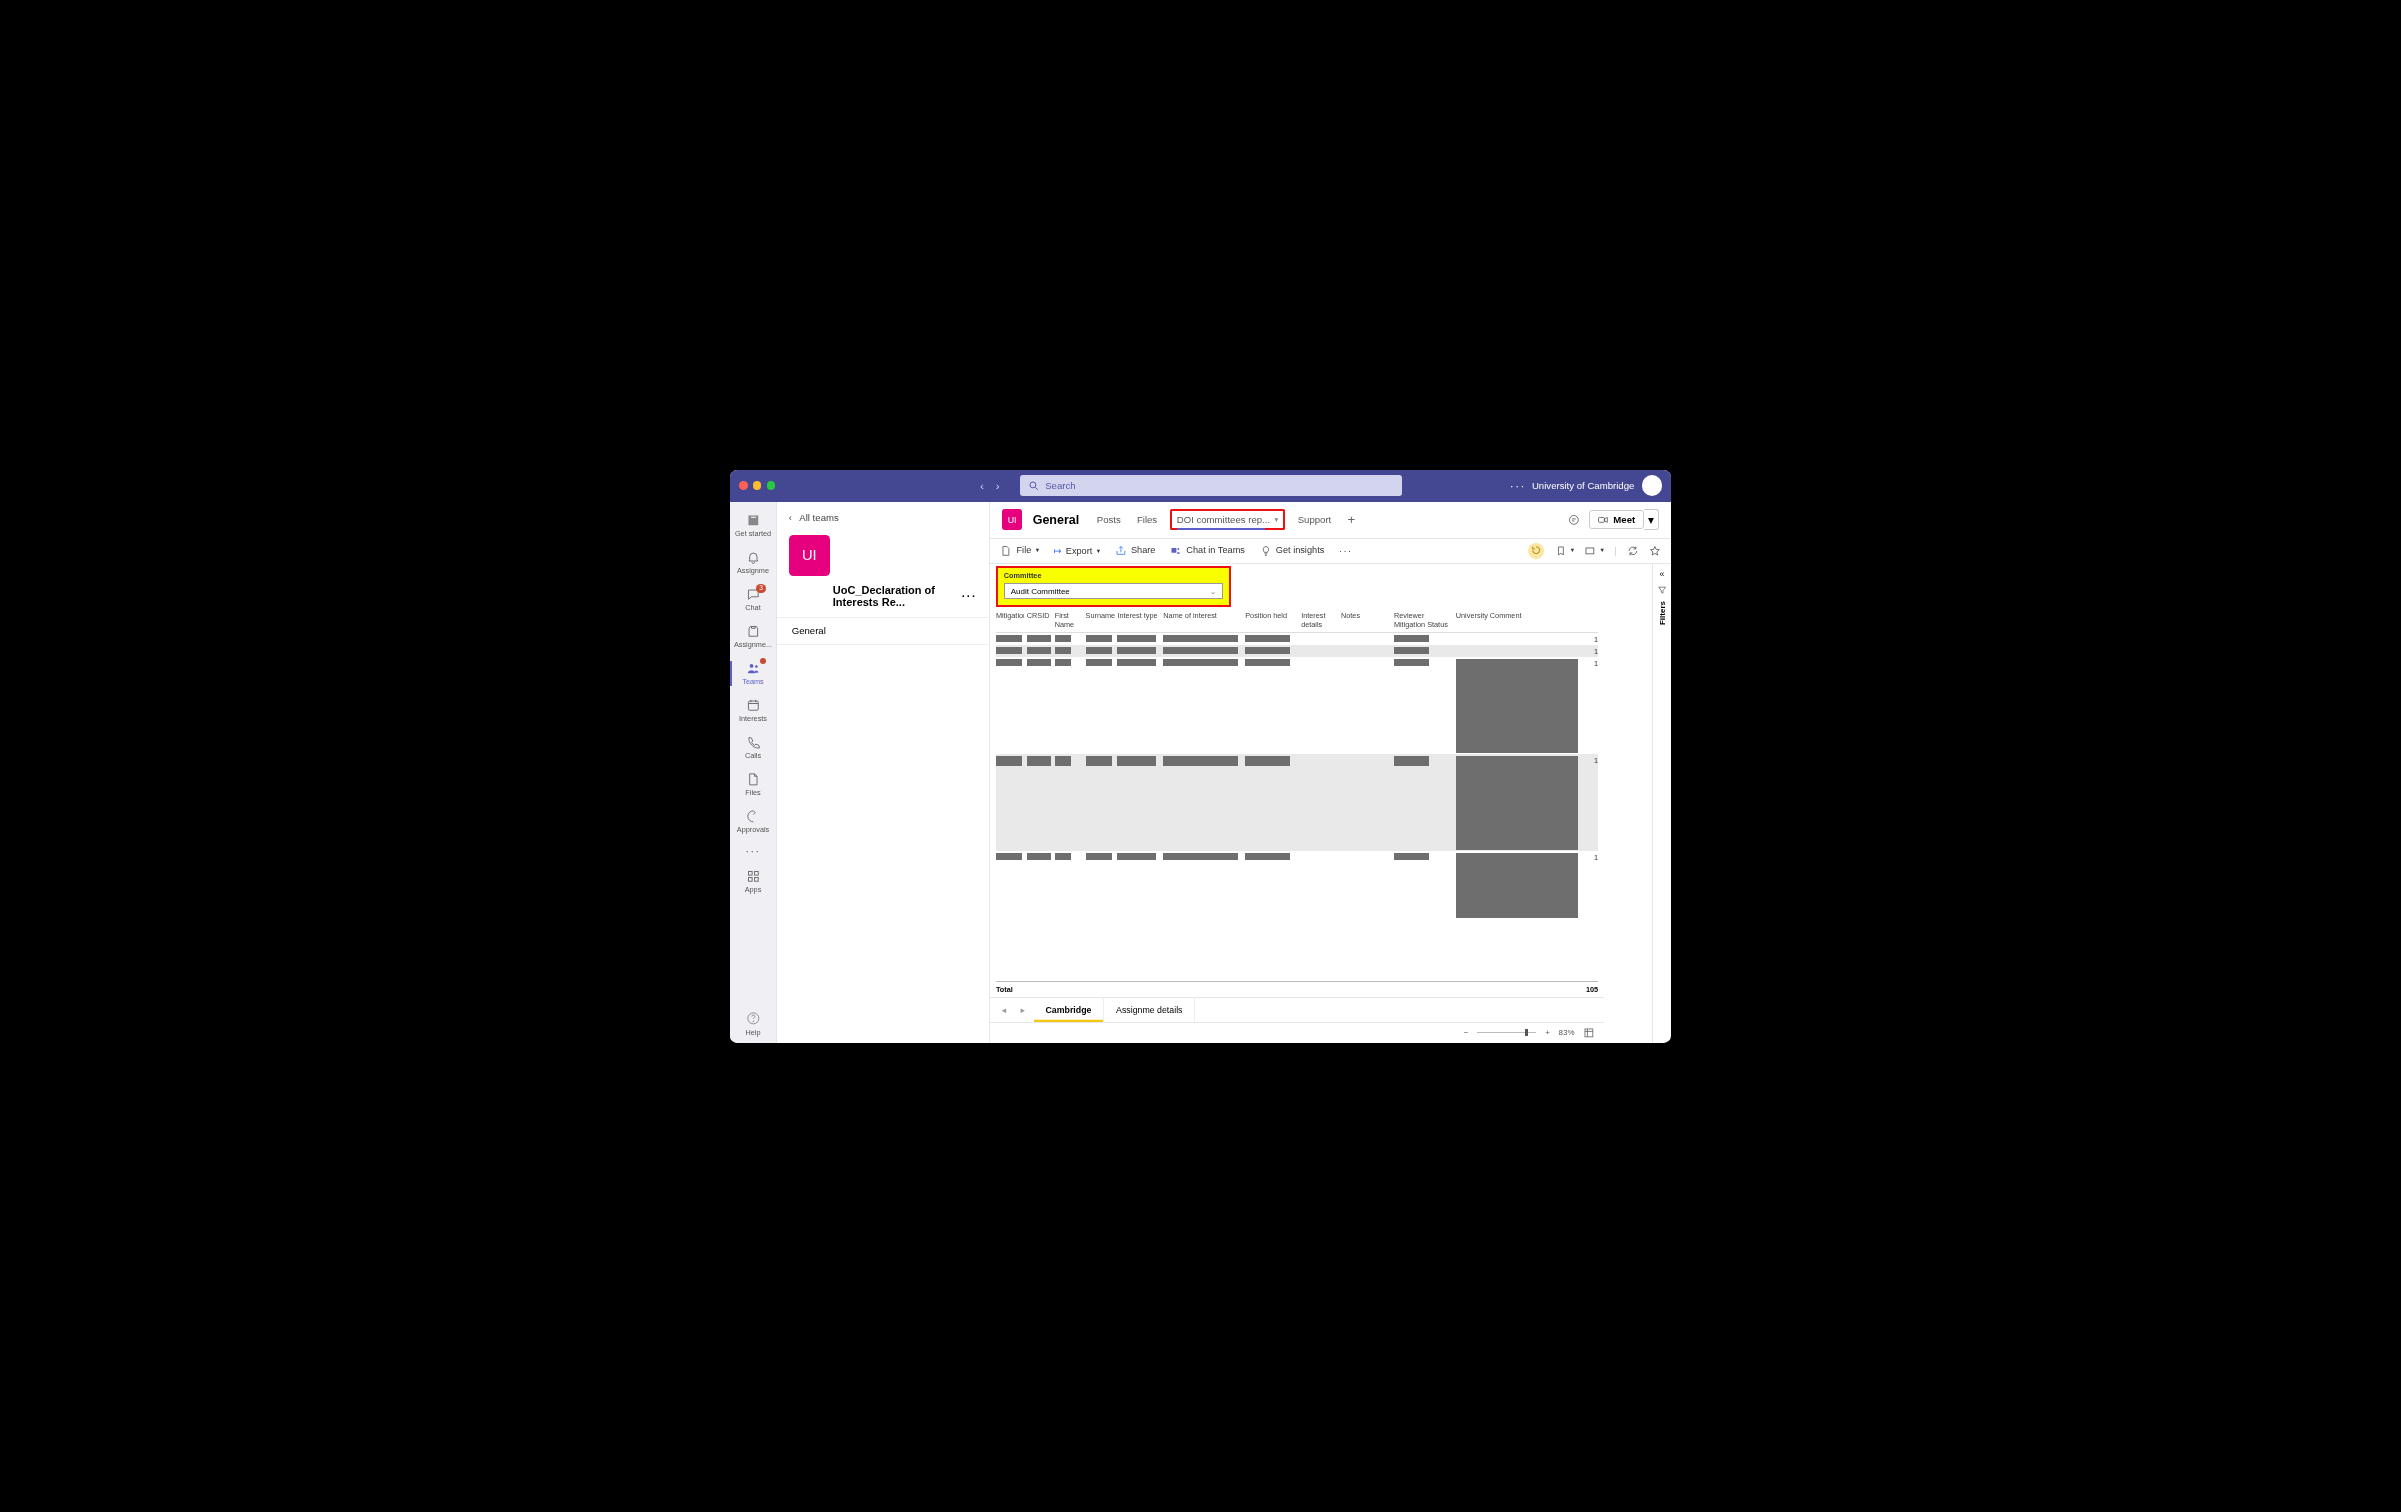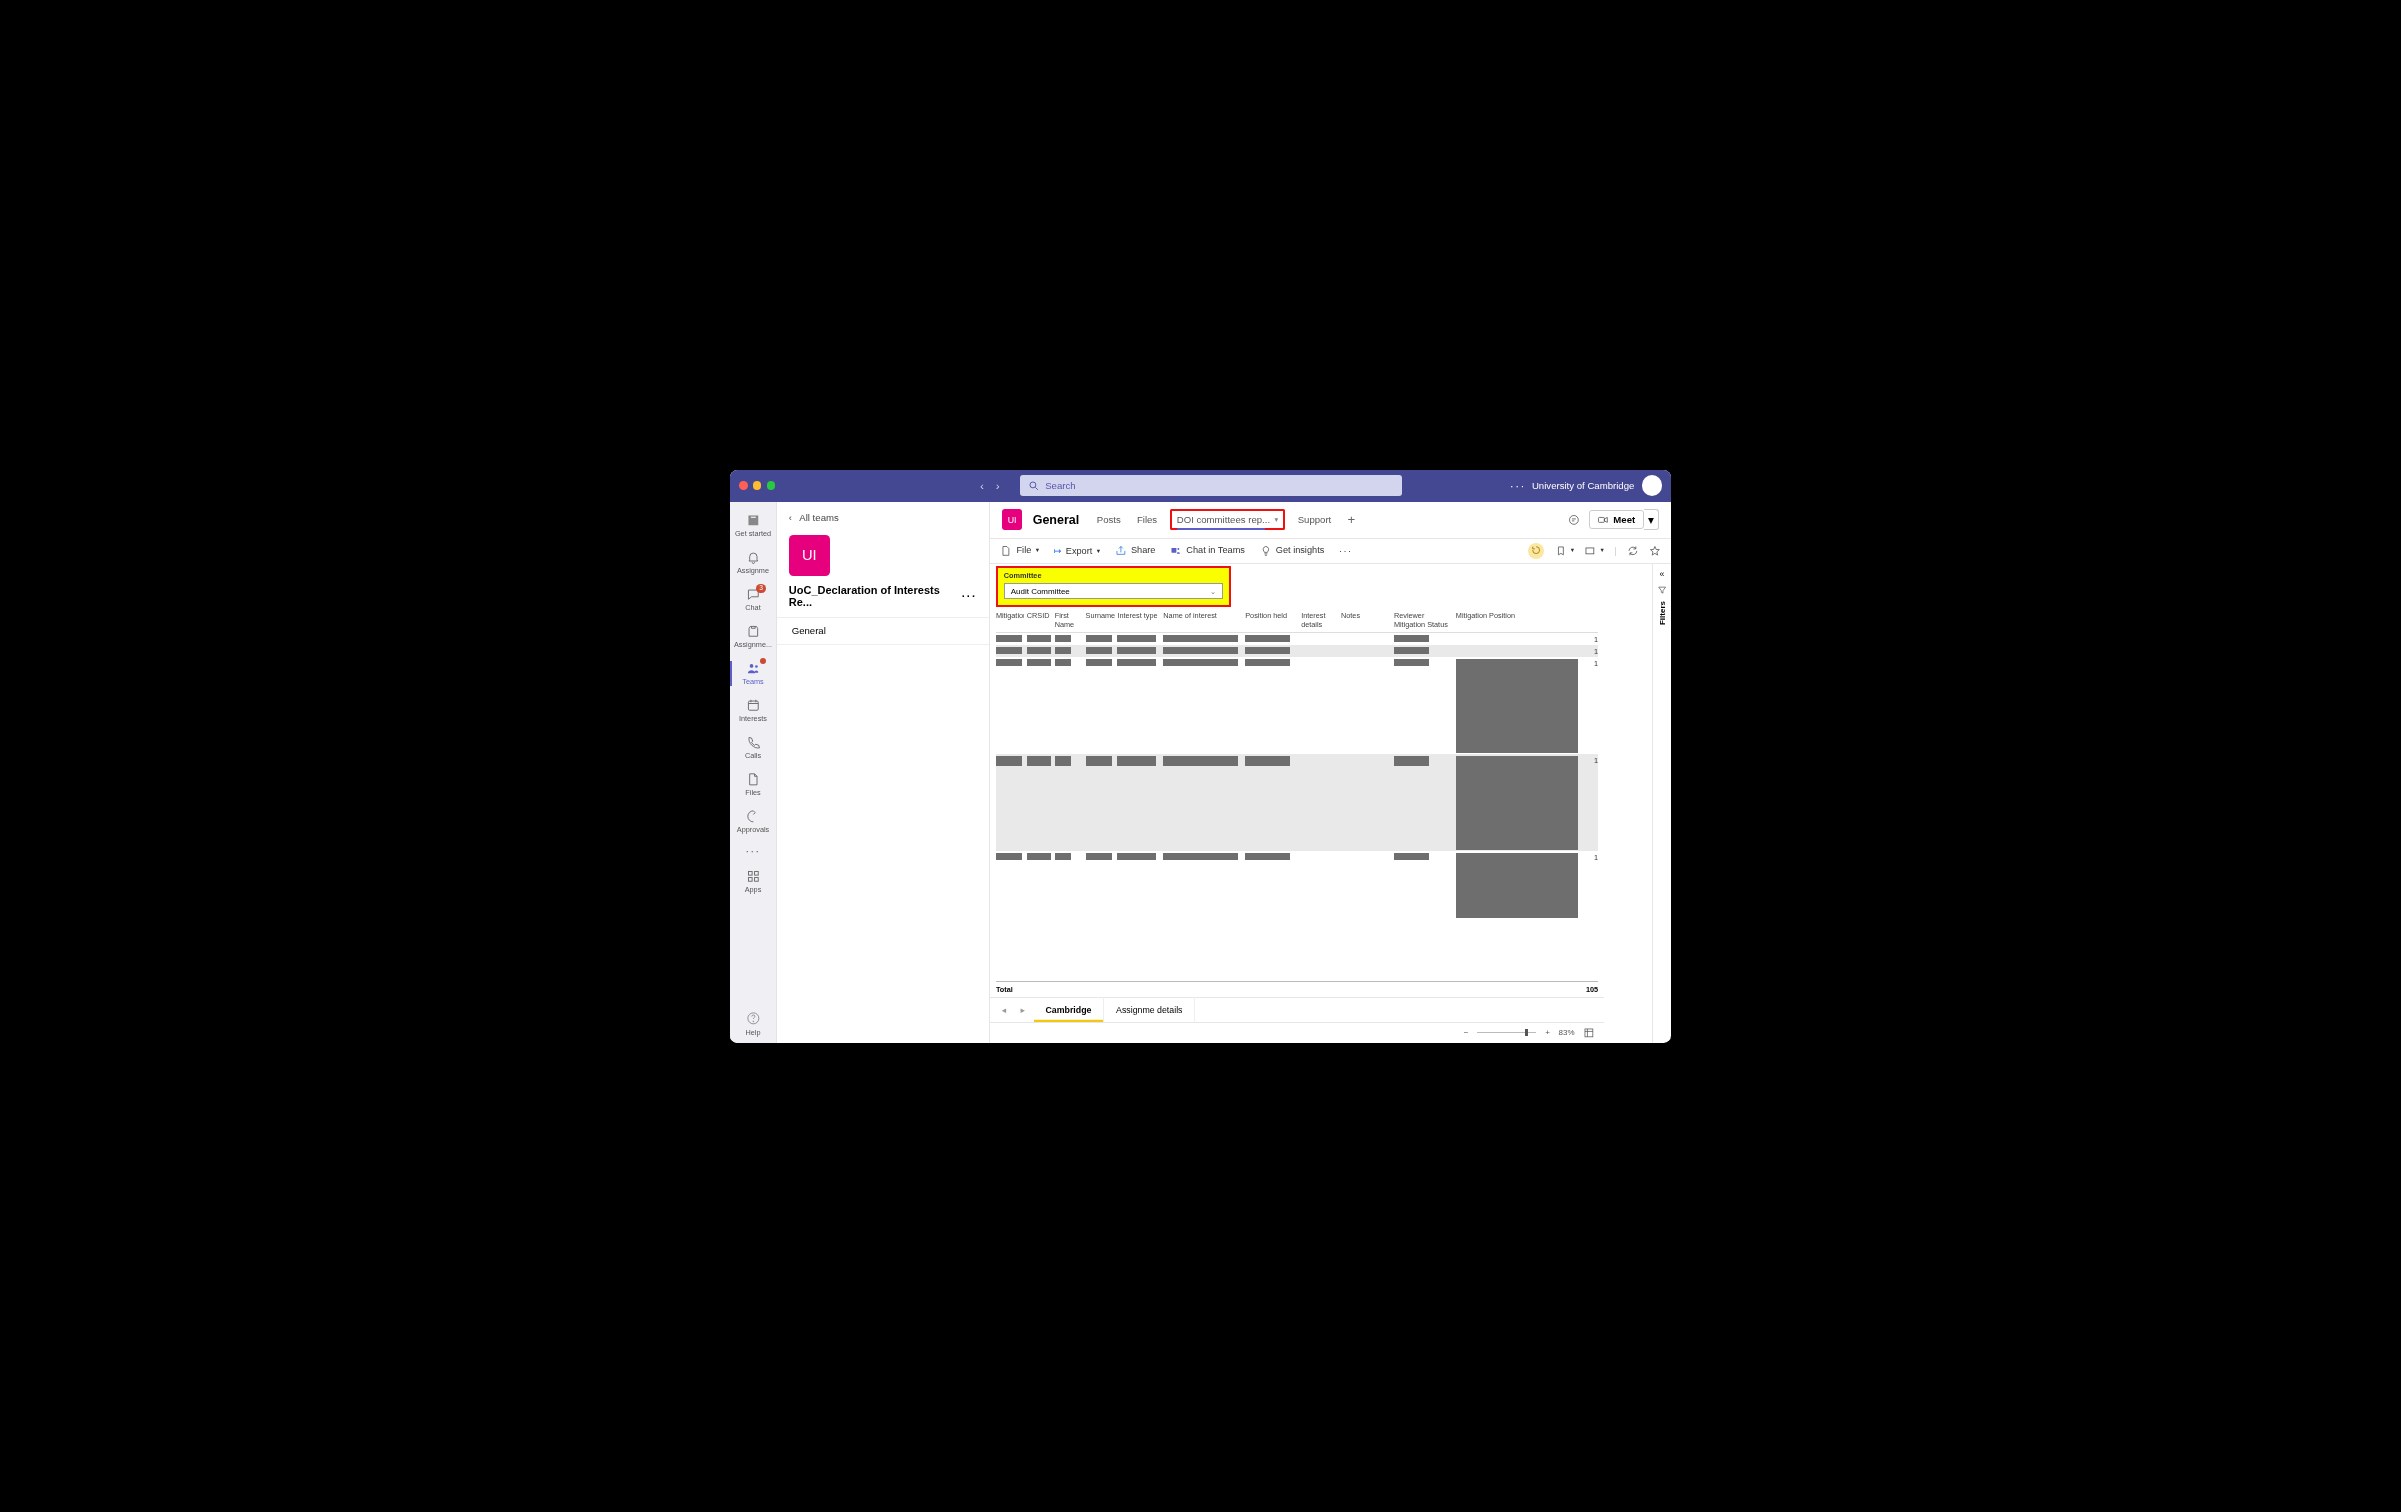--- a/index.html
+++ b/index.html
@@ -26,21 +26,21 @@
   .rail .item.active { color:#5b5fc7; }
   .rail .item.active::before { content:""; position:absolute; left:0; top:5.9px; bottom:5.9px; width:1.5px; background:#5b5fc7; }
   .rail .spacer2 { flex:1; }
   .rail .badge { position:absolute; top:2.9px; right:10.3px; background:#cc4a31; color:#fff; font-size:6.6px; border-radius:5.9px; padding:0 2.9px; line-height:8.8px; min-width:8.8px; text-align:center; }
   .rail svg { width:14.7px; height:14.7px; }
 
   
   .leftpane { width: 213px; border-right:0.7px solid #e6e6ea; display:flex; flex-direction:column; }
   .lp-head { padding:10.3px 11.8px 5.9px; display:flex; align-items:center; gap:7.3px; font-size:9.6px; color:#444; }
   .team-tile { margin:5.9px 11.8px; width:41px; height:41px; background:#e6007e; border-radius:4.4px; color:#fff; display:flex; align-items:center; justify-content:center; font-size:14.7px; font-weight:400; }
-  .team-name { padding:2.9px 11.8px 8.8px; font-size:11px; font-weight:600; display:flex; align-items:center; gap:5.9px; }
+  .team-name { padding:2.9px 11.8px 8.8px; font-size:11px; font-weight:600; display:flex; align-items:center; gap:5.9px;margin-left:44px; }
   .channel { padding:7.3px 14.7px; font-size:9.6px; background:#fff; border-top:0.7px solid #eee; border-bottom:0.7px solid #eee; }
 
   
   .main { flex:1; display:flex; flex-direction:column; min-width:0; }
 
   
   .tabhead { height:37px; border-bottom:0.7px solid #e6e6ea; display:flex; align-items:center; padding:0 11.8px; gap:10.3px; }
   .team-chip { width:20.6px; height:20.6px; background:#e6007e; color:#fff; border-radius:2.9px; display:flex; align-items:center; justify-content:center; font-size:8.8px; }
   .channel-title { font-size:12.5px; font-weight:700; margin-right:4.4px; }
   .tab { font-size:9.6px; color:#555; padding:4.4px 2.9px; cursor:pointer; }
@@ -346,21 +346,21 @@
               <div class="c-mit">Mitigation</div>
               <div class="c-crs">CRSID</div>
               <div class="c-fn">First Name</div>
               <div class="c-sn">Surname</div>
               <div class="c-it">Interest type</div>
               <div class="c-nm">Name of interest</div>
               <div class="c-ph">Position held</div>
               <div class="c-id">Interest details</div>
               <div class="c-no">Notes</div>
               <div class="c-rms">Reviewer Mitigation Status</div>
-              <div class="c-mc">Mitigation Position</div>
+              <div class="c-mc">University Comment</div>
               <div class="c-ct"></div>
             </div>
             <div class="rows" id="rows">
                 <div class="row" style="min-height: 7.3px;">
                   <div class="cell c-mit">
                     <span class="bar" style="width:95%;height:7.3px"></span>
                   </div>
                   <div class="cell c-crs">
                     <span class="bar" style="width:95%;height:7.3px"></span>
                   </div>

